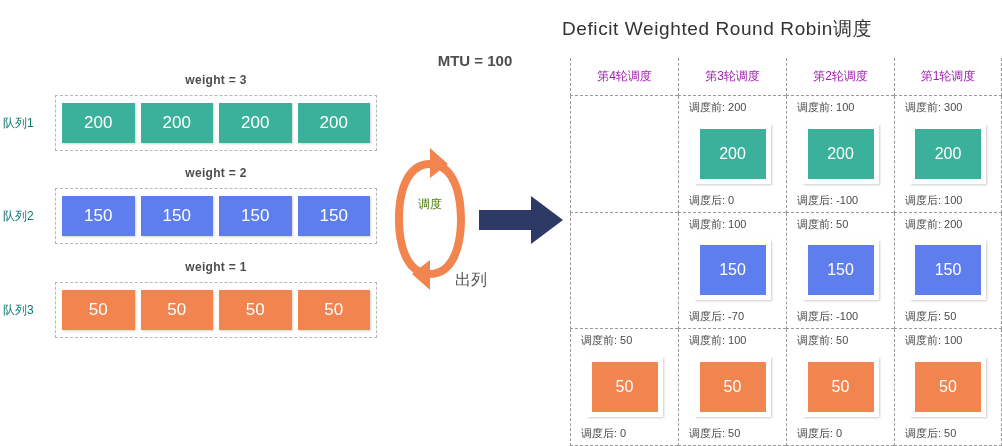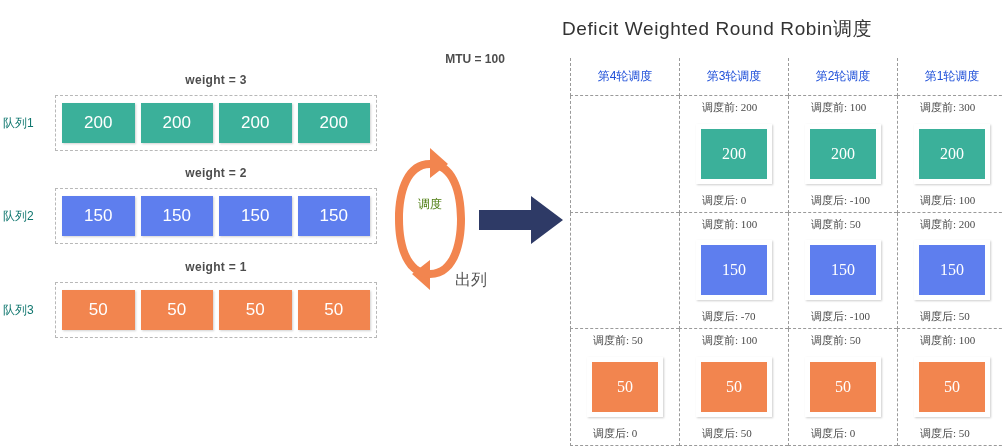--- a/index.html
+++ b/index.html
@@ -81,21 +81,21 @@
   #center {
     position: absolute;
     left: 385px; top: 0;
     width: 180px; height: 446px;
   }
   #mtu-label {
     position: absolute;
     left: 0; width: 180px;
     top: 52px;
     text-align: center;
-    font-size: 12px;
+    font-size: 15px;
     font-weight: bold;
     color: #4d4d4d;
   }
   #cycle-icon {
     position: absolute;
     left: 6px; top: 148px;
     width: 78px; height: 142px;
   }
   #cycle-icon svg { display: block; }
   #cycle-text {
@@ -150,23 +150,23 @@
     box-sizing: border-box;
     display: flex;
     flex-direction: column;
     align-items: center;
     justify-content: center;
   }
   .gcell.last-col { border-right: 1px dashed #9a9a9a; }
   .gcell.head {
     justify-content: center;
     font-size: 12px;
-    color: #1d4ed8;
-  }
-  .gcell.body { justify-content: space-between; padding: 4px 16px; font-family: Liberation Serif, serif; }
+    color: #a21caf;
+  }
+  .gcell.body { justify-content: space-between; padding: 4px 4px; }
   .before, .after {
     font-size: 11px;
     color: #4a4a4a;
     width: 100%;
     padding-left: 6px;
     box-sizing: border-box;
     white-space: nowrap;
   }
   .cell-pkt {
     width: 66px;

